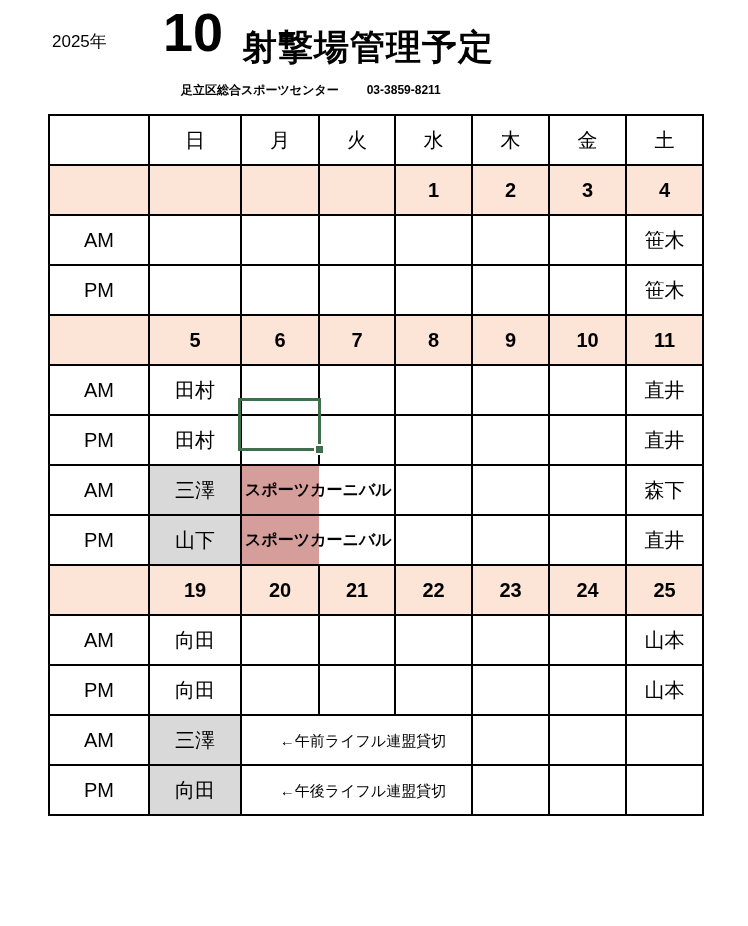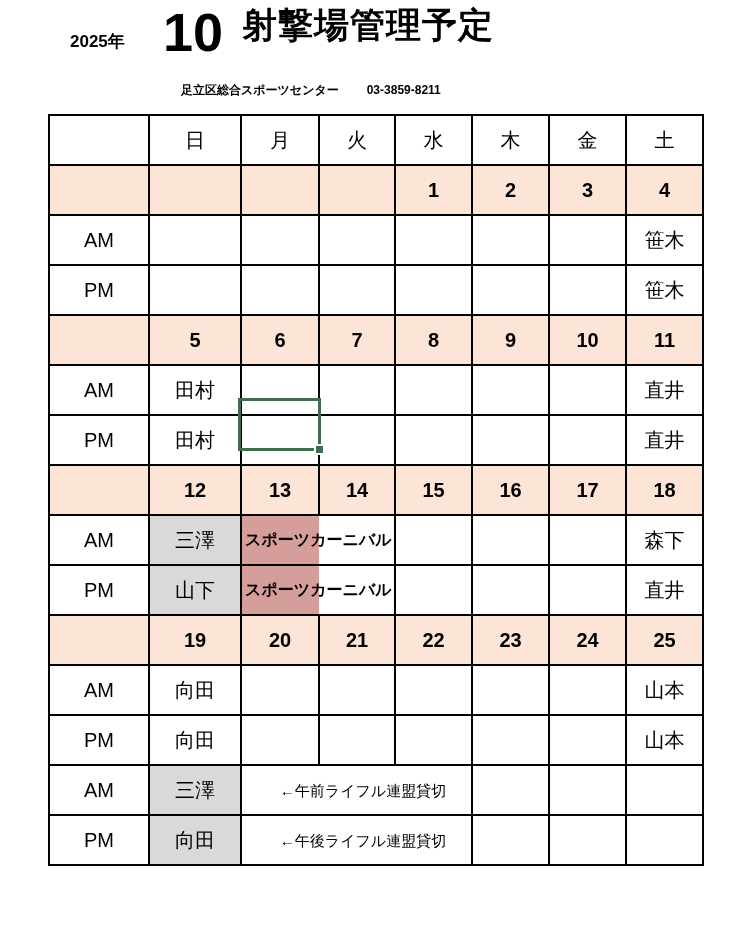--- a/index.html
+++ b/index.html
@@ -1,23 +1,23 @@
 <!DOCTYPE html>
 <html style="--date-row-bg: #fce4d6; --staff-gray-bg: #d9d9d9; --carnival-pink-bg: #d69e9b; --selection-green: #3e6e4e; --grid-black: #000000;"><head>
 <meta charset="utf-8">
 <style>
   html,body{margin:0;padding:0;background:#fff;}
   .page{
     position:relative;width:748px;height:926px;background:#fff;
     font-family:"Liberation Sans","DejaVu Sans",sans-serif;color:#000;overflow:hidden;
   }
   .abs{position:absolute;}
-  .year{left:70px;top:33px;font-size:17px;font-weight:700;line-height:1;}
+  .year{left:52px;top:33px;font-size:17px;font-weight:400;line-height:1;}
   .month{left:163px;top:5px;font-size:54px;font-weight:600;line-height:1;}
-  .main-title{left:242px;top:5px;font-size:35px;font-weight:700;line-height:1.15;letter-spacing:1px;}
+  .main-title{left:242px;top:27px;font-size:35px;font-weight:700;line-height:1.15;letter-spacing:1px;}
   .subtitle{left:181px;top:83px;font-size:12px;font-weight:600;display:flex;gap:28px;line-height:1.2;}
 
   table.cal{
     position:absolute;left:48px;top:114px;width:654px;
     border-collapse:collapse;table-layout:fixed;
   }
   .cal td{
     border:2px solid var(--grid-black,#000);
     height:48px;padding:0;
     text-align:center;vertical-align:middle;
@@ -131,30 +131,20 @@
       <td>PM</td>
       <td>田村</td>
       <td></td>
       <td></td>
       <td></td>
       <td></td>
       <td></td>
       <td>直井</td>
     </tr>
 
-    <tr class="dates">
-      <td></td>
-      <td>12</td>
-      <td>13</td>
-      <td>14</td>
-      <td>15</td>
-      <td>16</td>
-      <td>17</td>
-      <td>18</td>
-    </tr>
     <tr>
       <td>AM</td>
       <td class="gray">三澤</td>
       <td class="carnival" colspan="2">スポーツカーニバル</td>
       <td></td>
       <td></td>
       <td></td>
       <td>森下</td>
     </tr>
     <tr>

